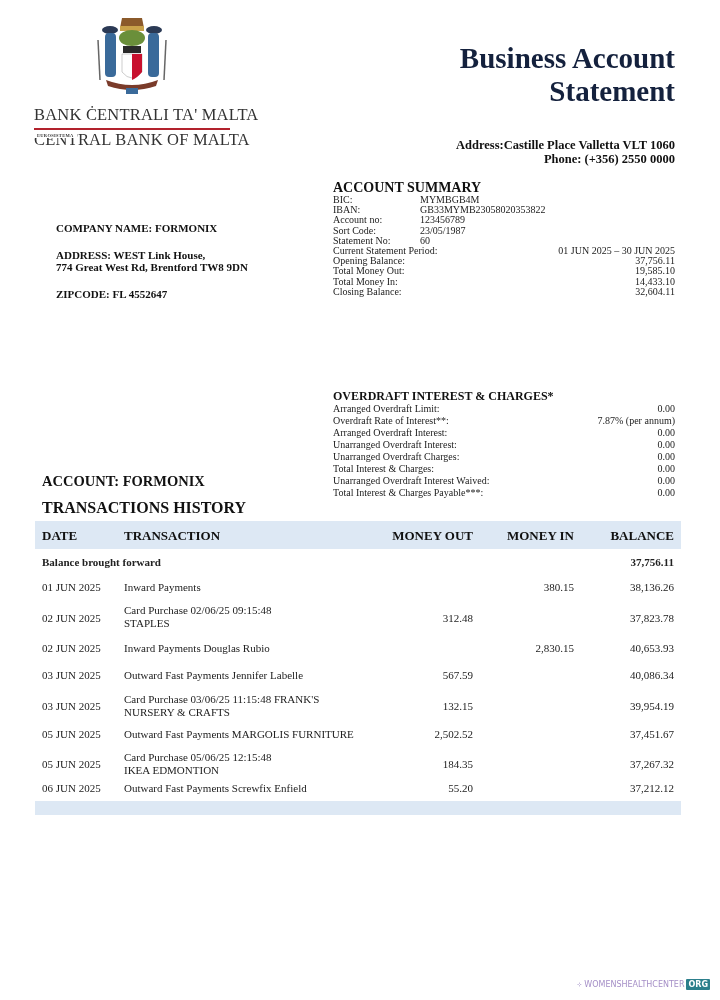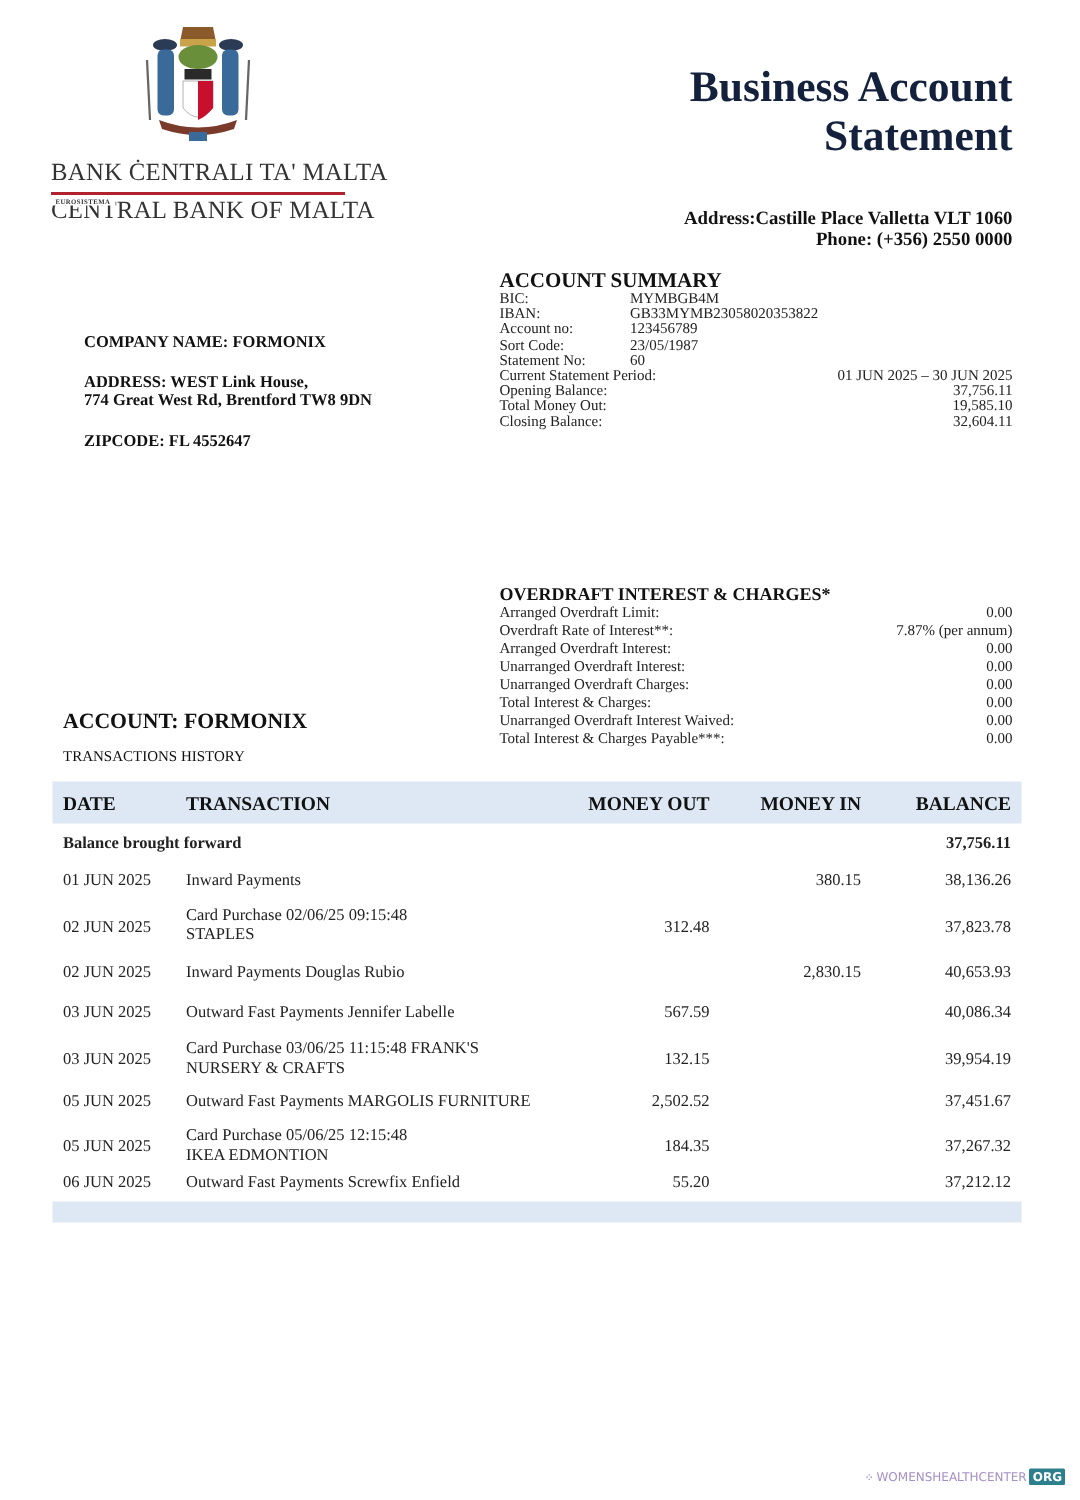--- a/index.html
+++ b/index.html
@@ -33,21 +33,21 @@
     .kv { position: relative; font-size: 10px; line-height: 10.2px; height: 10.2px; white-space: nowrap; color: #222; }
     .kv .k { position: absolute; left: 0; }
     .kv .v { position: absolute; left: 87px; }
     .kv .r { position: absolute; right: 0; }
     .overdraft { position: absolute; left: 333px; top: 341px; width: 342px; margin-top: 48px; }
     .overdraft .sec-head { font-size: 12px; line-height: 14px; }
     .overdraft .kv { line-height: 12px; height: 12px; }
 
     
     .acct-title { position: absolute; left: 42px; top: 473px; font-weight: bold; font-size: 14.5px; color: #111; }
-    .txn-title { position: absolute; left: 42px; top: 499px; font-weight: normal; font-size: 10px; color: #111; }
+    .txn-title { position: absolute; left: 42px; top: 499px; font-weight: bold; font-size: 16px; color: #111; }
 
     .table { position: absolute; left: 35px; top: 521px; width: 646px; }
     .thead { position: relative; height: 28px; background: #dde8f4; font-weight: bold; font-size: 13px; color: #111; }
     .thead span { position: absolute; top: 7px; }
     .row { position: relative; font-size: 11px; color: #222; }
     .row span { position: absolute; }
     .c-date { left: 7px; }
     .c-txn { left: 89px; }
     .c-out { right: 208px; text-align: left; }
     .c-in { right: 107px; text-align: right; }
@@ -140,20 +140,24 @@
       </div>
     <div class="kv">
         <span class="k">Opening Balance:</span>
         <span class="r">37,756.11</span>
       </div>
     <div class="kv">
         <span class="k">Total Money Out:</span>
         <span class="r">19,585.10</span>
       </div>
     <div class="kv">
+        <span class="k">Total Money In:</span>
+        <span class="r">14,433.10</span>
+      </div>
+    <div class="kv">
         <span class="k">Closing Balance:</span>
         <span class="r">32,604.11</span>
       </div>
   </div>
 
   <div class="overdraft">
     <div class="sec-head">OVERDRAFT INTEREST &amp; CHARGES*</div>
     <div class="kv">
         <span class="k">Arranged Overdraft Limit:</span>
         <span class="r">0.00</span>

